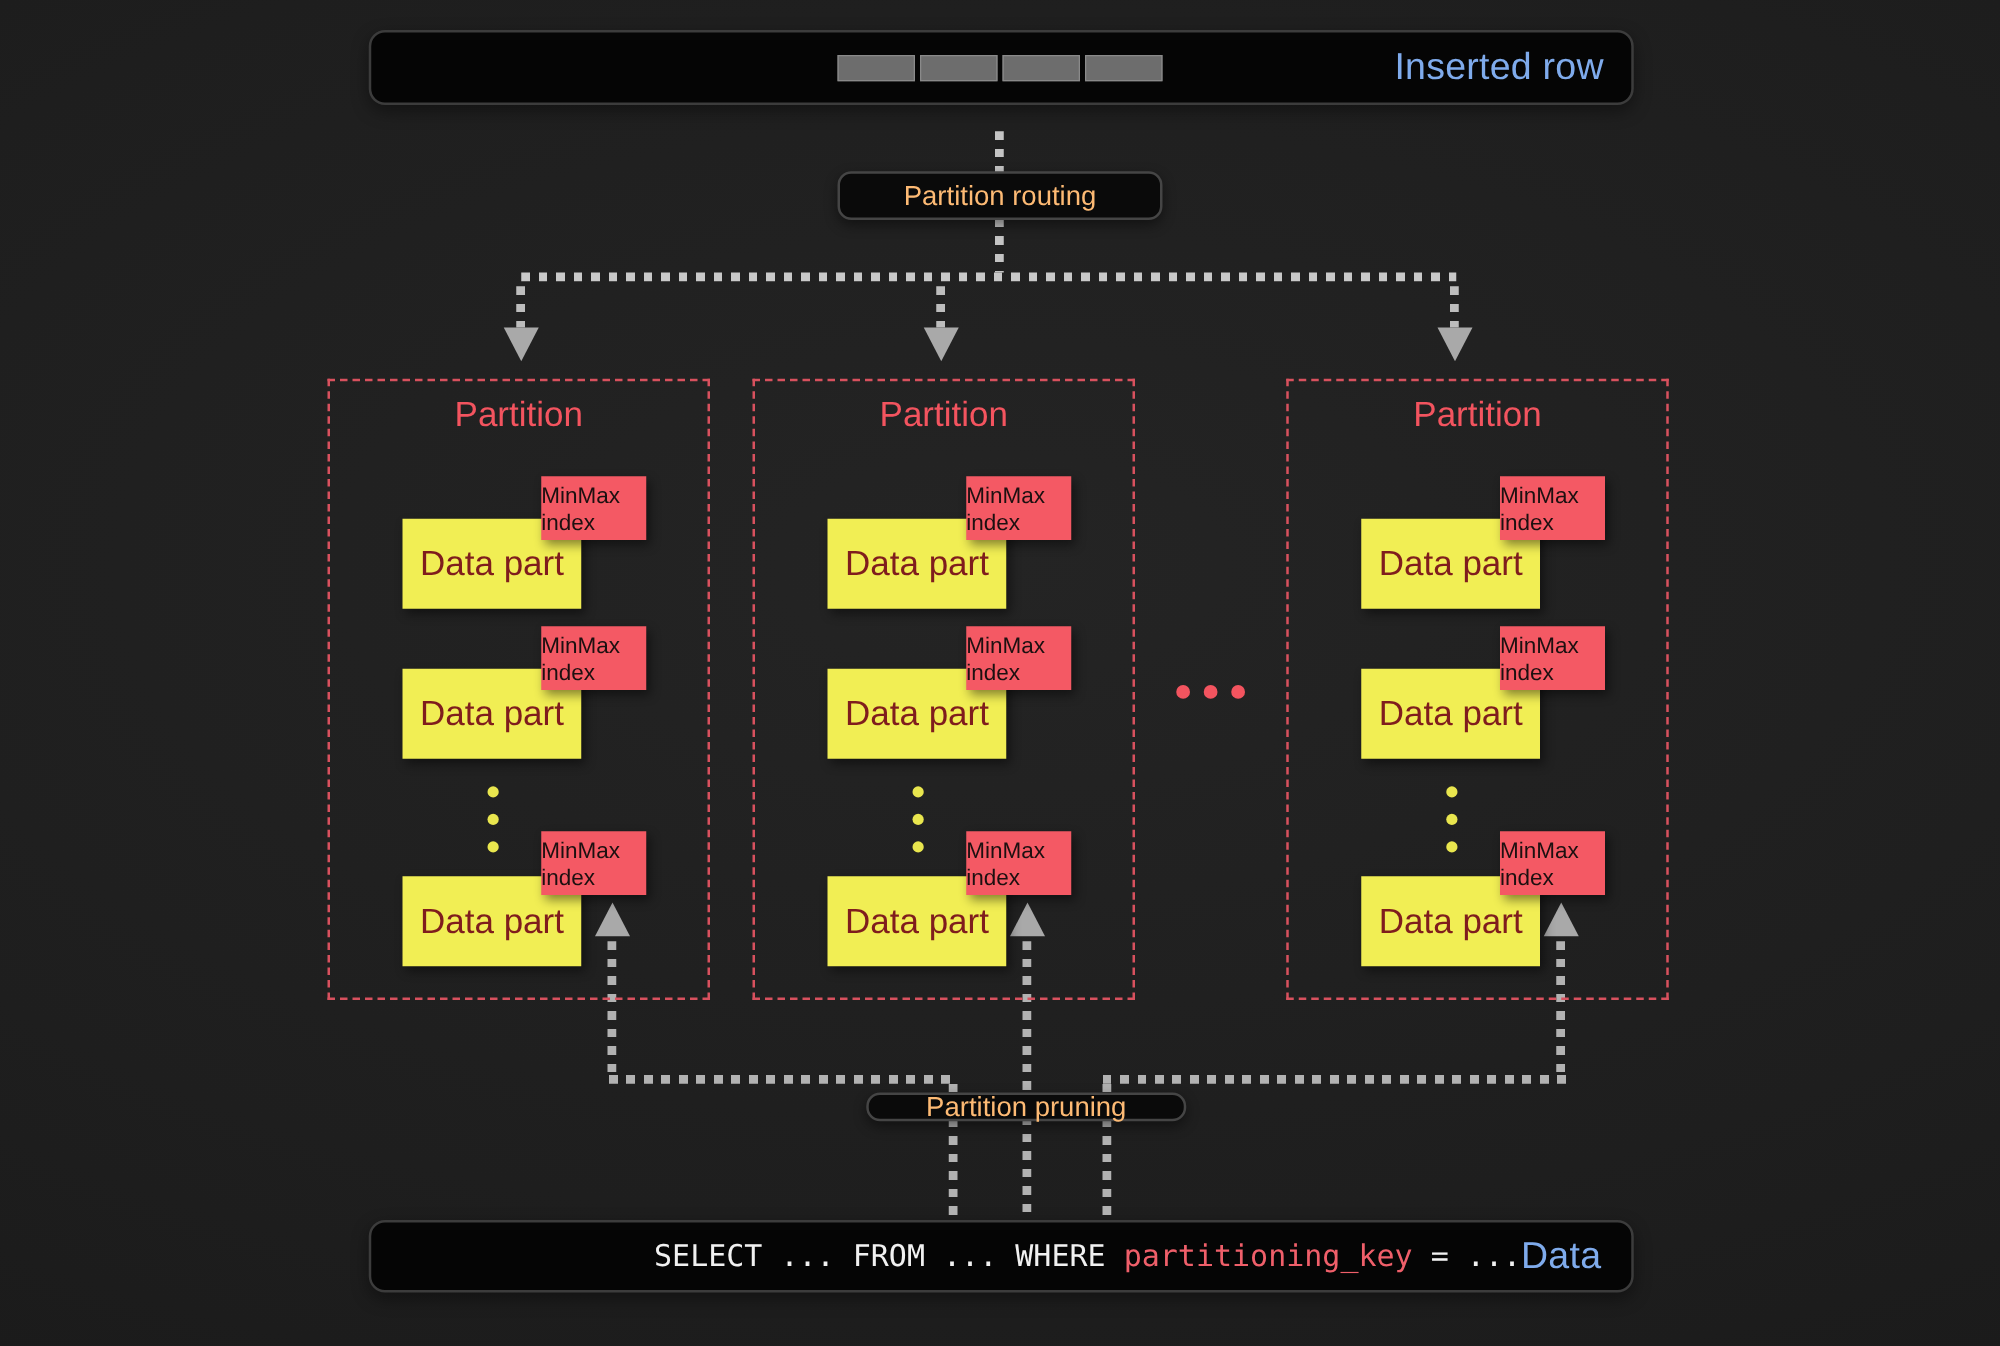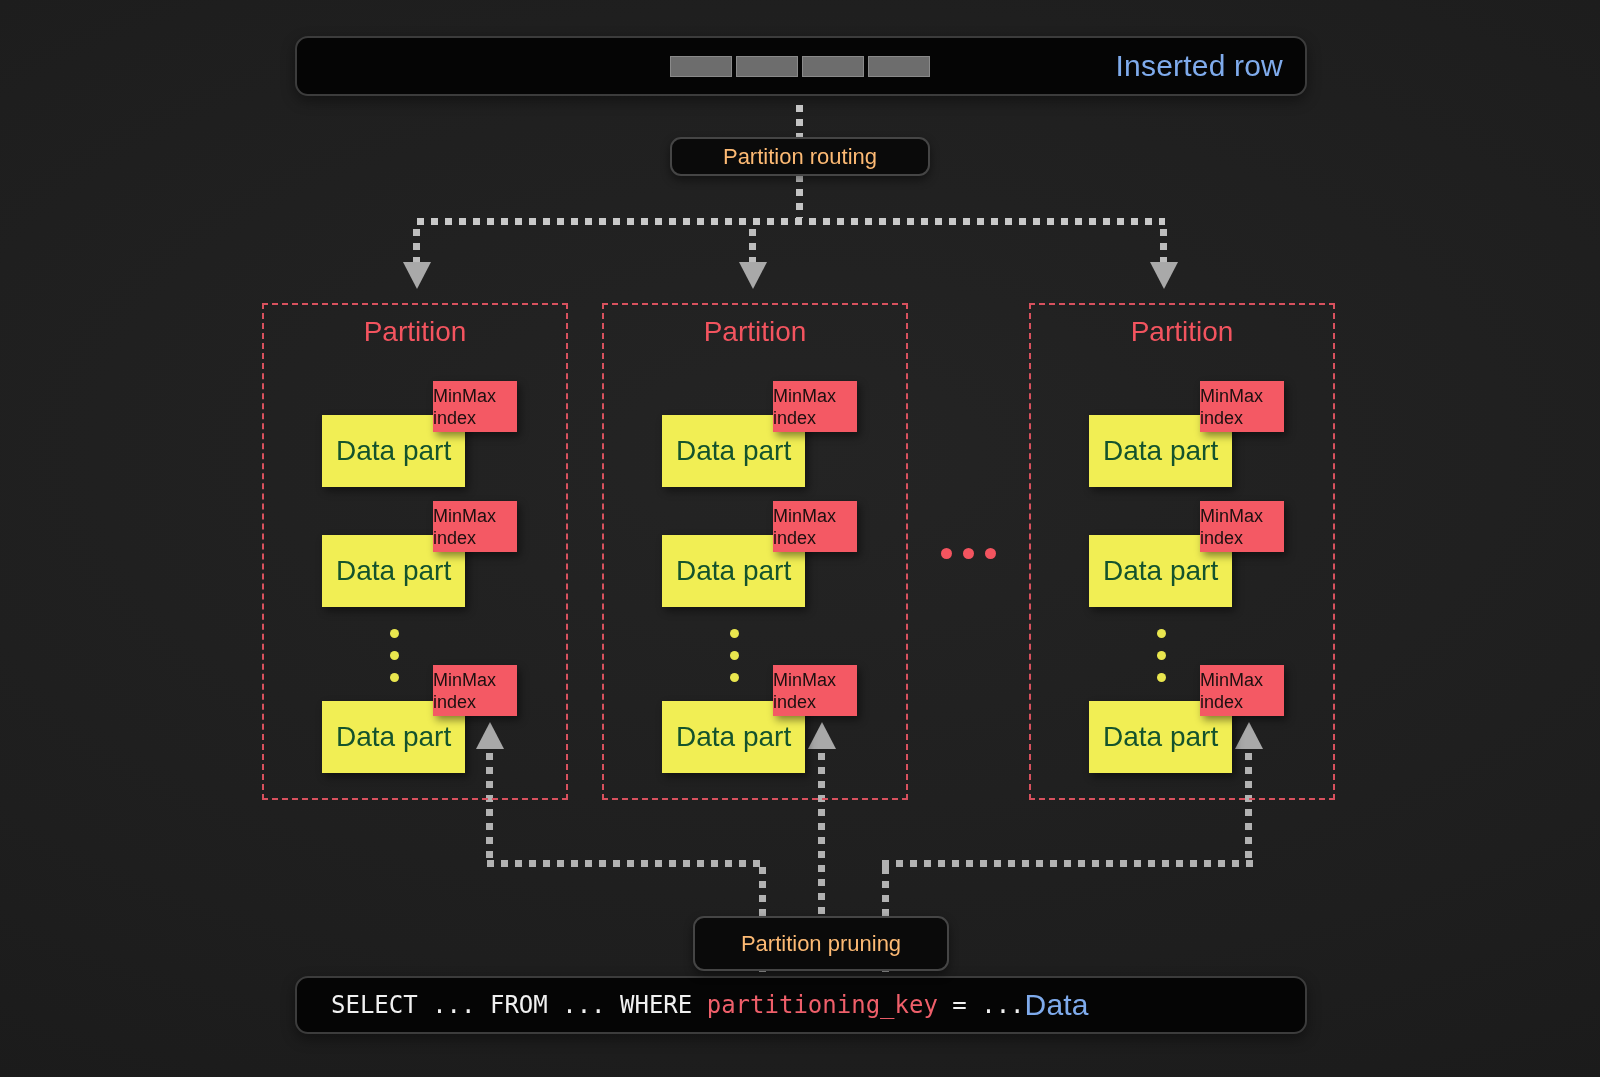--- a/index.html
+++ b/index.html
@@ -8,37 +8,37 @@
     background:radial-gradient(ellipse 120% 90% at 50% 42%, #242424 0%, #1e1e1e 55%, #181818 100%);
     font-family:"Liberation Sans", sans-serif;
   }
   
   .bar{
     position:absolute;left:295px;width:1012px;height:60px;
     background:#050505;border:2px solid #3c3c3c;border-radius:13px;
     box-shadow:0 5px 14px rgba(0,0,0,.4);box-sizing:border-box;
     display:flex;align-items:center;
   }
-  #top-bar{top:36px;}
-  #query-bar{top:976px;height:58px;justify-content:flex-start;padding:0 24px 0 34px;}
+  #top-bar{top:24px;}
+  #query-bar{top:976px;height:58px;justify-content:flex-end;padding:0 24px 0 34px;}
   .blue-label{color:#7fabec;font-size:30px;letter-spacing:.2px;white-space:nowrap;}
   #inserted-row-label{position:absolute;right:22px;top:50%;transform:translateY(-50%);}
   #segments{position:absolute;left:373px;top:18px;display:flex;gap:4px;}
   .seg{width:62px;height:21px;background:#6d6d6d;border:1px solid #8a8a8a;box-sizing:border-box;}
   .code{font-family:"DejaVu Sans Mono", monospace;font-size:24px;color:#f1f1f1;white-space:pre;}
   .code .key{color:#ef5f6a;}
   
   .pill{
     position:absolute;background:#0a0a0a;border:2px solid #454545;border-radius:11px;
     box-sizing:border-box;display:flex;align-items:center;justify-content:center;
     color:#fdba74;font-size:22px;z-index:6;box-shadow:0 4px 10px rgba(0,0,0,.45);
     white-space:nowrap;
   }
   #routing-pill{left:670px;top:137px;width:260px;height:39px;}
-  #pruning-pill{left:693px;top:916px;width:256px;height:55px;}
+  #pruning-pill{left:693px;top:874px;width:256px;height:23px;}
   
   .dot-h{position:absolute;height:7px;z-index:1;
     background-image:repeating-linear-gradient(to right, var(--c,#c0c0c0) 0 7px, transparent 7px 14px);}
   .dot-v{position:absolute;width:7px;z-index:1;
     background-image:repeating-linear-gradient(to bottom, var(--c,#c0c0c0) 0 7px, transparent 7px 14px);}
   .arrow-down{position:absolute;width:0;height:0;z-index:1;
     border-left:14px solid transparent;border-right:14px solid transparent;border-top:27px solid #a9a9a9;}
   .arrow-up{position:absolute;width:0;height:0;z-index:1;
     border-left:14px solid transparent;border-right:14px solid transparent;border-bottom:27px solid #a9a9a9;}
   
@@ -47,21 +47,21 @@
     border:2px dashed #d8515e;z-index:2;
   }
   .partition-title{
     position:absolute;top:11px;left:0;right:0;text-align:center;
     color:#f3545f;font-size:28px;
   }
   .dp{
     position:absolute;width:143px;height:72px;background:#f1ee54;z-index:3;
     display:flex;align-items:center;box-shadow:3px 4px 8px rgba(0,0,0,.45);
   }
-  .dp span{color:#14532d;font-size:28px;padding-left:14px;white-space:nowrap;}
+  .dp span{color:#7f1d1d;font-size:28px;padding-left:14px;white-space:nowrap;}
   .mm{
     position:absolute;width:84px;height:51px;background:#f45964;z-index:4;
     display:flex;align-items:center;justify-content:center;
     color:#1c1010;font-size:18px;line-height:22px;box-shadow:3px 4px 8px rgba(0,0,0,.45);
   }
   .ydots{position:absolute;left:126px;display:flex;flex-direction:column;gap:13px;z-index:3;}
   .ydot{width:9px;height:9px;border-radius:50%;background:#e9e64e;}
   #ellipsis{position:absolute;left:941px;top:548px;display:flex;gap:11px;z-index:2;}
   .rdot{width:11px;height:11px;border-radius:50%;background:#f3545f;}
 </style>

